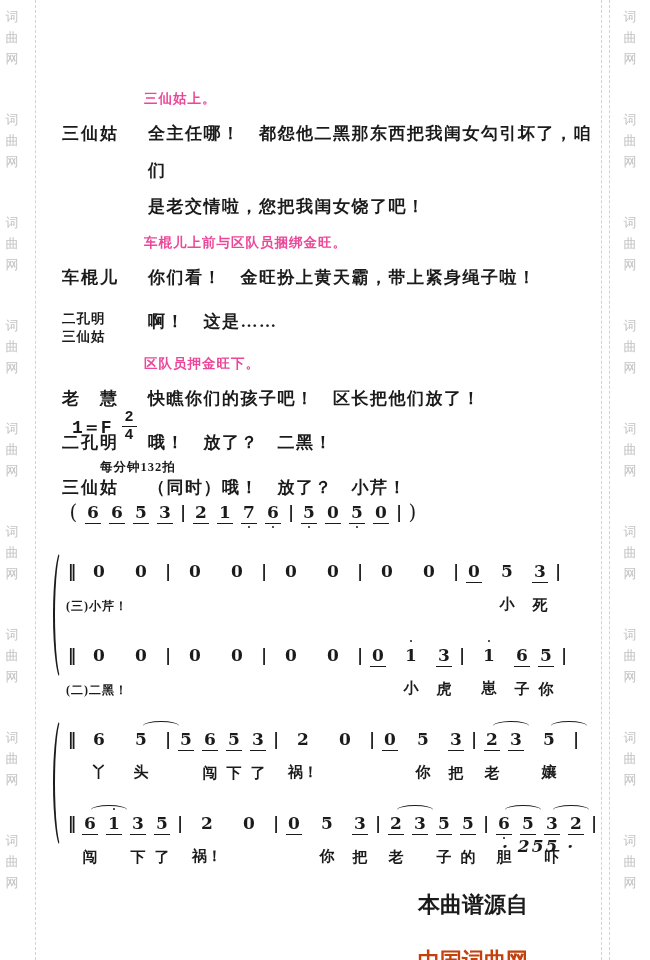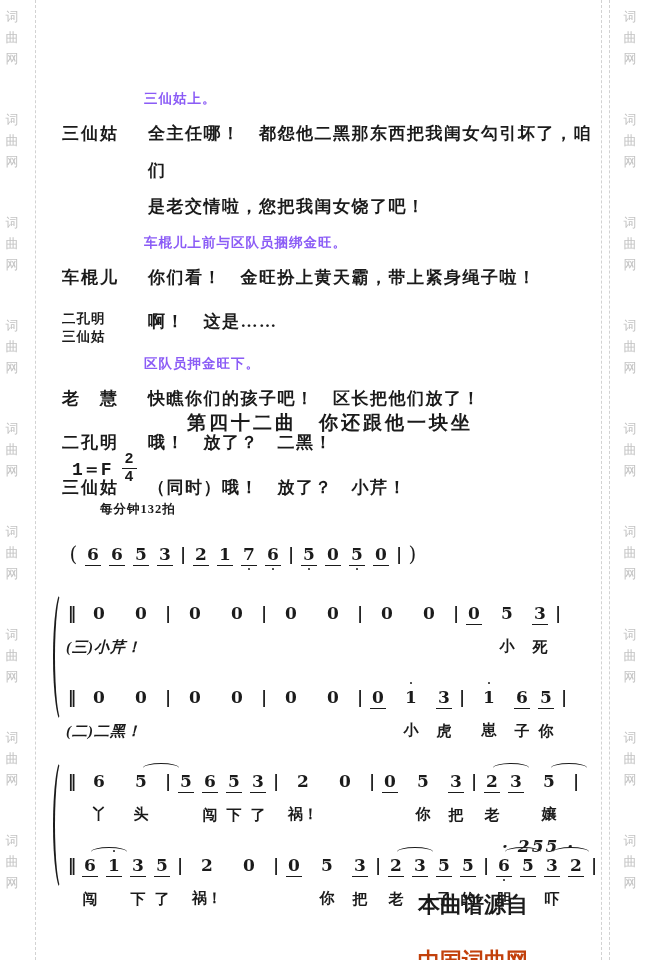--- a/index.html
+++ b/index.html
@@ -5,21 +5,21 @@
   html,body{margin:0;padding:0;background:#ffffff;}
   #paper{position:relative;width:650px;height:960px;background:#fff;overflow:hidden;
          font-family:"Liberation Serif","DejaVu Serif",serif;color:#1b1b1b;}
   
   .wmcol{position:absolute;top:6px;width:18px;display:flex;flex-direction:column;align-items:center;}
   .wmch{font-size:13px;line-height:21px;color:#c3c3c3;font-family:"Liberation Sans",sans-serif;}
   .wmgap{height:40px;}
   .vdash{position:absolute;top:0;bottom:0;width:0;border-left:1px dashed #d2d2d2;}
   
   #dialogue{position:absolute;left:62px;top:84px;width:534px;}
-  .ddir{font-size:13.5px;font-weight:bold;color:#8b5cf6;margin:6px 0 6px 82px;letter-spacing:1px;}
+  .ddir{font-size:13.5px;font-weight:bold;color:#ec4899;margin:6px 0 6px 82px;letter-spacing:1px;}
   .drow{display:flex;margin:8px 0;}
   .dname{width:86px;flex-shrink:0;font-weight:bold;font-size:17px;padding-top:6px;
          display:flex;flex-direction:column;letter-spacing:2px;}
   .dname .spk2{font-size:13.5px;line-height:1.35;letter-spacing:1px;}
   .dtext{font-weight:bold;font-size:17px;line-height:2.15;letter-spacing:1.5px;}
   
   #music{position:absolute;left:62px;top:410px;width:536px;}
   #mtitle{text-align:center;font-size:19px;font-weight:bold;letter-spacing:3px;margin:0 0 16px 0;}
   #keyrow{display:flex;align-items:center;gap:10px;margin-left:10px;font-weight:bold;
           font-family:Liberation Mono, monospace;font-size:18px;}
@@ -37,21 +37,21 @@
   .tok.dbar{width:12px;}
   .tok.paren{width:15px;}
   .tok .dt{height:6px;line-height:4px;font-size:12px;font-weight:bold;}
   .tok .n{height:21px;line-height:21px;font-family:"DejaVu Serif",serif;font-weight:bold;font-size:17px;padding:0 2px;}
   .tok.u1 .n{border-bottom:1.7px solid #1b1b1b;}
   .tok .db{height:8px;line-height:7px;font-size:12px;font-weight:bold;}
   .tok .ly{height:24px;line-height:26px;font-size:15px;font-weight:bold;margin-top:1px;white-space:nowrap;}
   .tok.paren .n{font-size:20px;font-weight:normal;}
   .tok.arc::after{content:"";position:absolute;top:-2px;left:55%;width:36px;height:9px;
        border-top:1.7px solid #1b1b1b;border-radius:100% 100% 0 0;}
-  .mlabel{position:absolute;left:4px;bottom:1px;font-weight:bold;font-size:15px;letter-spacing:1px;font-style:italic;}
+  .mlabel{position:absolute;left:4px;bottom:1px;font-weight:bold;font-size:12px;letter-spacing:1px;}
   
   #pagenum{position:absolute;left:502px;top:836px;font-family:"DejaVu Serif",serif;
            font-style:italic;font-weight:bold;font-size:17px;letter-spacing:2px;}
   #source{position:absolute;left:418px;top:890px;display:flex;gap:26px;align-items:baseline;
           font-family:"Liberation Sans",sans-serif;font-weight:bold;font-size:22px;flex-direction:column;}
   #source .site{color:#c2410c;}
 </style>
 </head>
 <body>
 
@@ -187,21 +187,20 @@
         <div class="dname">
           <div>三仙姑</div>
         </div>
         <div class="dtext">
           <div>（同时）哦！　放了？　小芹！</div>
         </div>
       </div>
     </div>
 
   <div id="music">
-    <div id="mtitle">第四十二曲　你还跟他一块坐</div>
     <div id="keyrow">
       <span>1＝F</span>
       <span class="frac">
         <span class="fn">2</span>
         <span class="fd">4</span>
       </span>
     </div>
     <div id="tempo">每分钟132拍</div>
     <div id="music-lines">
         <div class="mline"><span class="tok paren">

